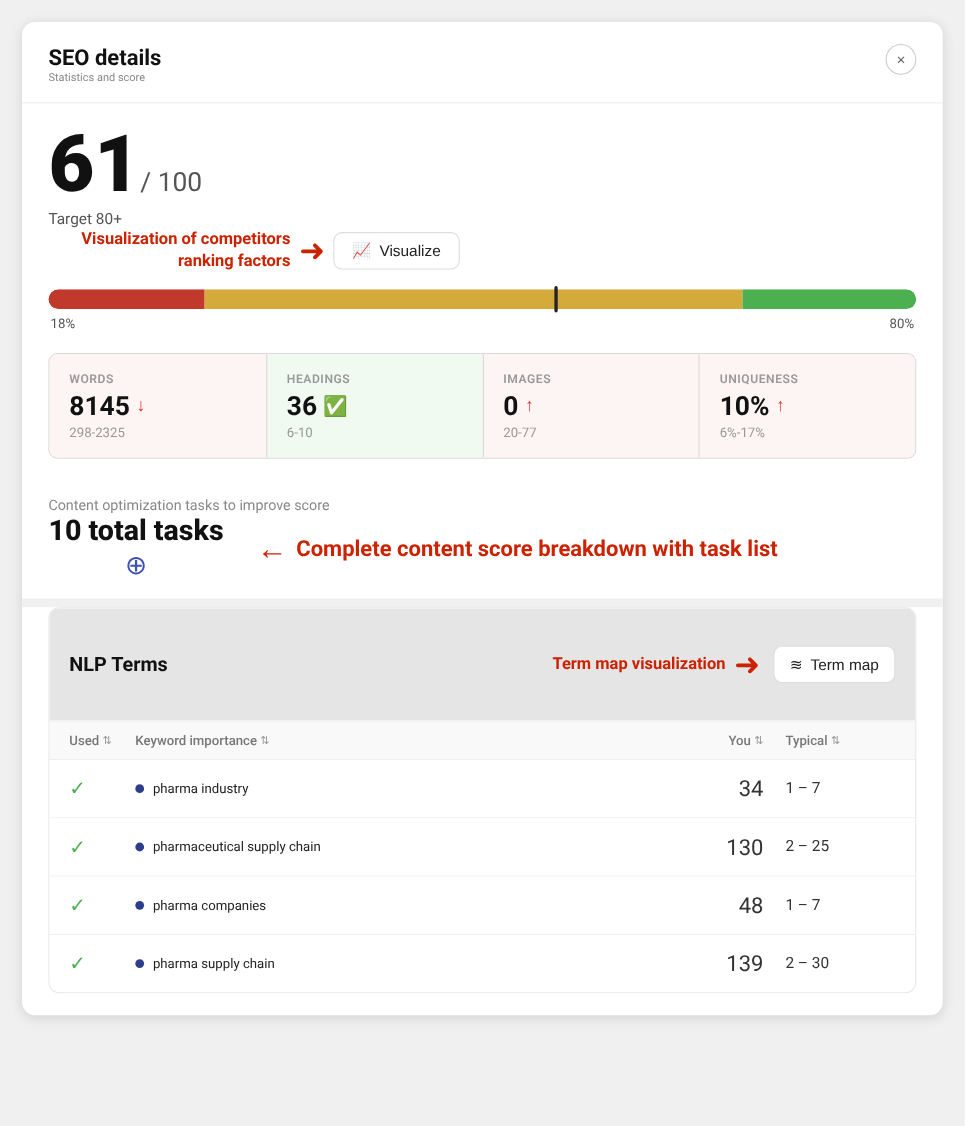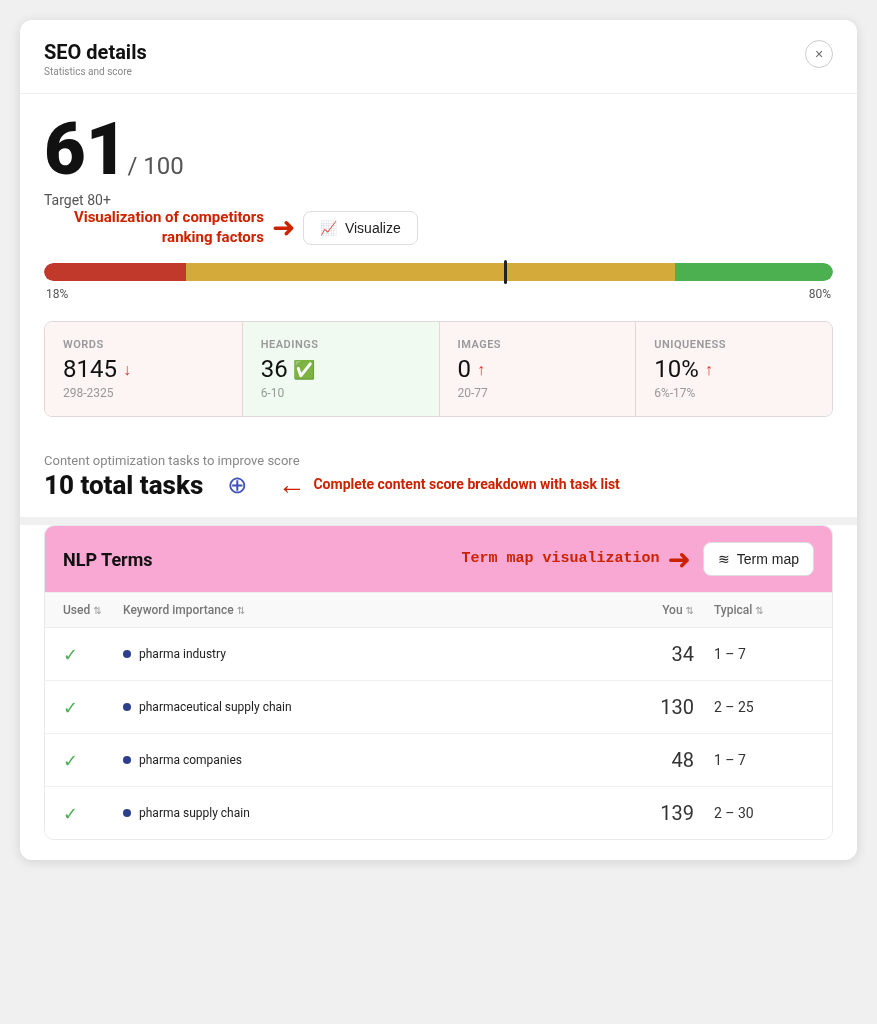--- a/index.html
+++ b/index.html
@@ -187,21 +187,21 @@
       text-transform: uppercase;
     }
     .stat-value-row {
       display: flex;
       align-items: center;
       gap: 6px;
       margin-top: 4px;
     }
     .stat-value {
       font-size: 24px;
-      font-weight: 400;
+      font-weight: 700;
       color: #111;
     }
     .stat-arrow-down { color: #e53935; font-size: 16px; }
     .stat-arrow-up { color: #e53935; font-size: 16px; }
     .stat-check { color: #4caf50; font-size: 18px; }
     .stat-range {
       font-size: 12px;
       color: #999;
       margin-top: 3px;
     }
@@ -210,22 +210,23 @@
       padding: 16px 24px;
       background: #fff;
     }
     .tasks-subtitle {
       font-size: 13px;
       color: #888;
     }
     .tasks-main-row {
       display: flex;
       align-items: center;
-      gap: 24px;
+      gap: 2px;
       margin-top: 0;
+      flex-direction: column;
     }
     .tasks-title {
       font-size: 26px;
       font-weight: 800;
       color: #111;
     }
     .tasks-icon {
       font-size: 24px;
       color: #3f51b5;
     }
@@ -233,38 +234,38 @@
       display: flex;
       align-items: center;
       gap: 8px;
       margin-left: 30px;
     }
     .arrow-left {
       font-size: 28px;
       color: #cc2200;
     }
     .tasks-callout-text {
-      font-size: 14px;
+      font-size: 20px;
       font-weight: 700;
       color: #cc2200;
       line-height: 1.3;
     }
     
     .nlp-section {
       margin: 0 24px 20px 24px;
       border: 1.5px solid #e8e8e8;
       border-radius: 10px;
       overflow: hidden;
     }
     .nlp-header {
       display: flex;
       justify-content: space-between;
       align-items: center;
-      padding: 16px 18px;
-      background: #f9a8d4;
+      padding: 34px 18px;
+      background: #e5e5e5;
     }
     .nlp-title {
       font-size: 18px;
       font-weight: 700;
       color: #111;
     }
     .nlp-right {
       display: flex;
       align-items: center;
       gap: 12px;
@@ -273,21 +274,20 @@
       display: flex;
       align-items: center;
       gap: 8px;
     }
     .term-map-callout-text {
       font-size: 15px;
       font-weight: 700;
       color: #cc2200;
       text-align: right;
       line-height: 1.3;
-      font-family: Liberation Mono, monospace;
     }
     .term-map-btn {
       display: flex;
       align-items: center;
       gap: 7px;
       border: 1.5px solid #ddd;
       border-radius: 8px;
       padding: 8px 14px;
       background: #fff;
       cursor: pointer;

